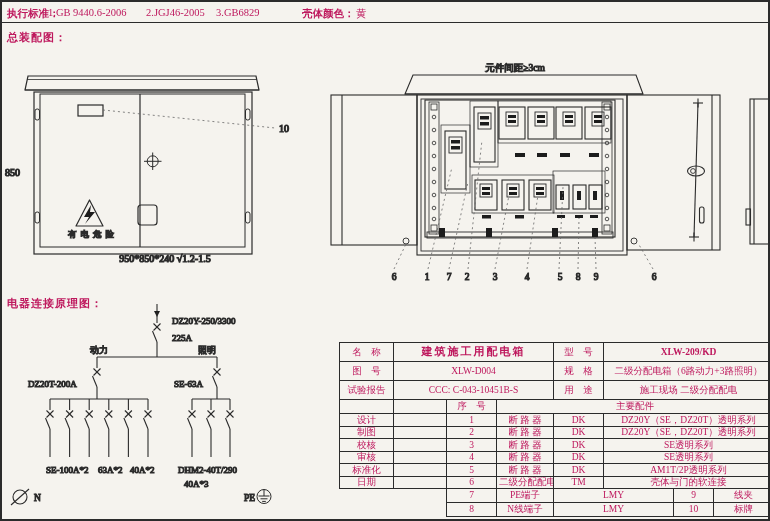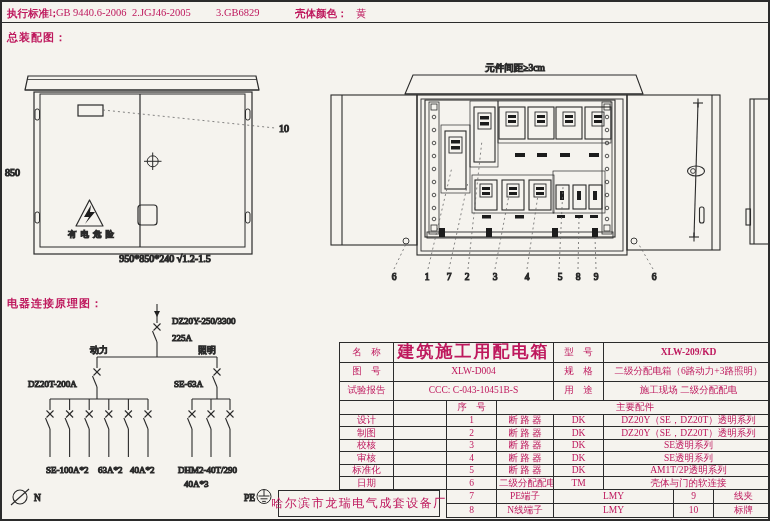--- a/index.html
+++ b/index.html
@@ -17,41 +17,41 @@
   .tb{
     position:absolute;left:331px;top:340px;width:435px;
     border-collapse:collapse;table-layout:fixed;margin-left:6px;
   }
   .tb td{
     border:1px solid #2b2b2b;font-size:9.5px;padding:0 2px;
     overflow:hidden;white-space:nowrap;text-align:center;line-height:1.1;
   }
   .tb .al{text-align:center;}
   .tb .bold{font-weight:700;}
-  .tb .big{font-size:17px;font-weight:700;letter-spacing:2px;}
+  .tb .big{font-size:11px;font-weight:700;letter-spacing:2px;font-family:Liberation Mono, monospace;}
   .tb .noborder{border:none;}
   .h19{height:19px;} .h14{height:14px;} .h12{height:12.5px;}
   .company-box{
     position:absolute;left:276px;top:488px;width:162px;height:27px;
     background:#f5f3ee;border:1.5px solid #2b2b2b;box-sizing:border-box;
     display:flex;align-items:center;justify-content:center;
     font-size:12px;letter-spacing:1.5px;white-space:nowrap;
   }
 </style>
 </head>
 <body>
 
 <div class="sheet">
 
   <div class="hdr-rule"></div>
   <span class="hdr-txt hdr-lbl" style="left:5px">执行标准：</span>
   <span class="hdr-txt" style="left:46px">1.GB 9440.6-2006</span>
-  <span class="hdr-txt" style="left:130px">2.JGJ46-2005</span>
+  <span class="hdr-txt" style="left:144px">2.JGJ46-2005</span>
   <span class="hdr-txt" style="left:214px">3.GB6829</span>
-  <span class="hdr-txt hdr-lbl" style="left:293px">壳体颜色：</span>
+  <span class="hdr-txt hdr-lbl" style="left:300px">壳体颜色：</span>
   <span class="hdr-txt" style="left:354px">黄</span>
 
   <div class="section-title" style="left:5px;top:28px">总装配图：</div>
   <div class="section-title" style="left:5px;top:294px">电器连接原理图：</div>
 
   <svg style="left:0;top:40px" width="300" height="252" viewBox="0 0 300 252" stroke="#2b2b2b" fill="none" stroke-width="1.2">
 
     <path d="M23,48 L26,34 L254,34 L257,48 Z"></path>
     <line x1="25" y1="37.5" x2="255" y2="37.5" stroke-width="0.8"></line>
     <line x1="23" y1="48" x2="257" y2="48"></line>
@@ -436,17 +436,14 @@
     <tr class="h14">
       <td>8</td>
       <td class="al">N线端子</td>
       <td colspan="2">LMY</td>
       <td>10</td>
       <td class="al">标牌</td>
     </tr>
   </tbody>
     </table>
 
-  <div class="company-box">
-    <span>哈尔滨市龙瑞电气成套设备厂</span>
-  </div>
 
 </div>
 
 </body></html>

